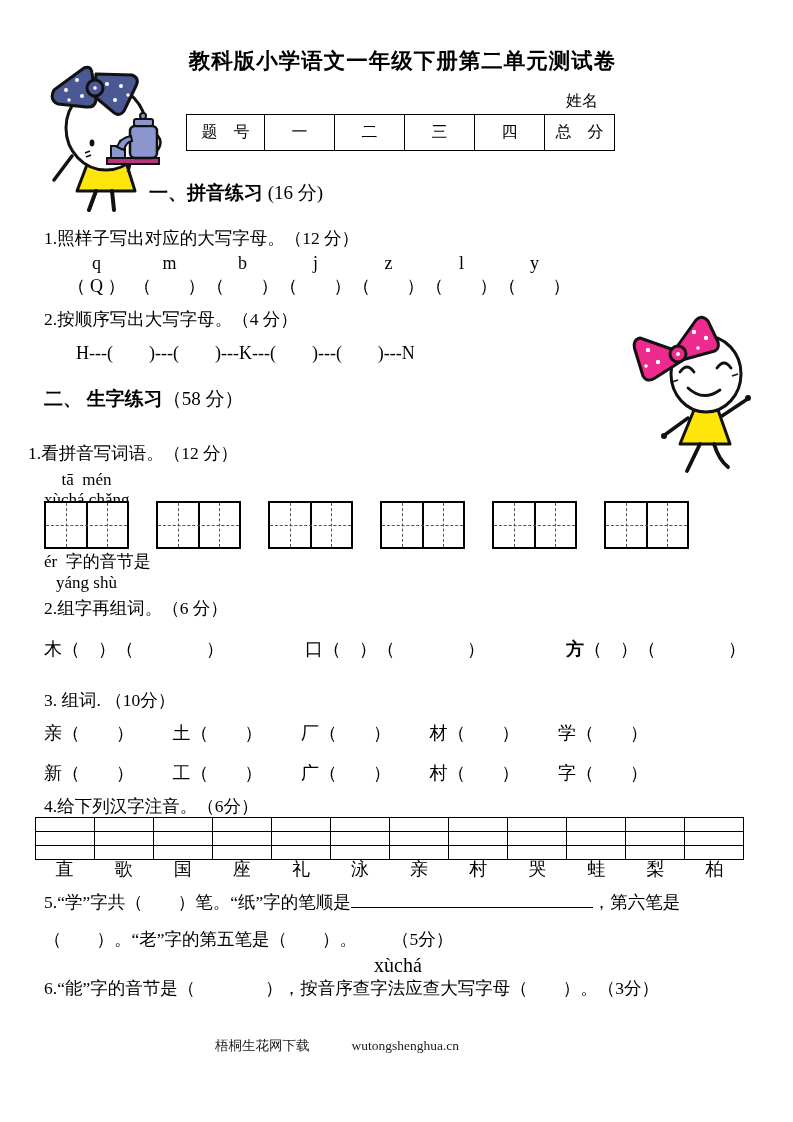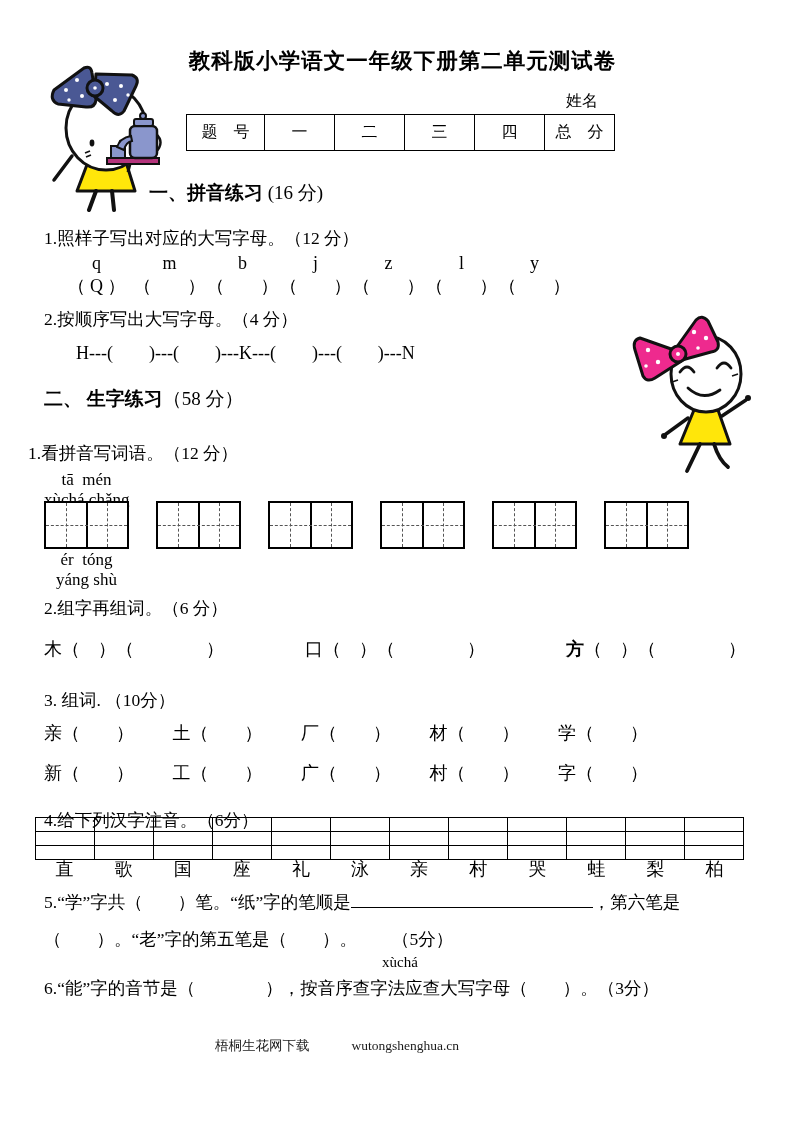--- a/index.html
+++ b/index.html
@@ -28,21 +28,21 @@
   .h2 { top:386px; left:44px;  font-size:19px; }
   .bold { font-weight:bold; }
 
   .q { font-size:17.5px; }
   .qt1 { top:226px; left:44px; }
   .qt2 { top:307px; left:44px; }
   .seq { top:341px; left:76px; font-size:18px; }
   .qt3 { top:429px; left:28px;margin-top:12px; }
   .qt4 { top:596px; left:44px; }
   .qt5 { top:688px; left:44px; }
-  .qt6 { top:794px; left:44px;margin-top:14px; }
+  .qt6 { top:794px; left:44px; }
 
   
   .letters-row { top:252px; left:60px; display:flex; }
   .lt-col { width:73px; text-align:center; }
   .lt-col .lt { font-size:18px; height:23px; line-height:23px; }
   .lt-col .pr { font-size:18px; height:23px; line-height:23px; white-space:pre; }
 
   
   .pin-row  { top:470px; left:44px; display:flex;flex-direction:column; }
   .grid-row { top:501px; left:44px; display:flex; }
@@ -70,21 +70,21 @@
   
   .zy-table { top:817px; left:35px; border-collapse:collapse; }
   .zy-table td { border:1.2px solid #000; width:59px; height:14px; padding:0; }
   .zy-chars { top:857px; left:35px; width:710px; display:flex; }
   .zy-chars span { width:59.1px; text-align:center; font-size:18px; }
 
   .q5l1 { top:889px; left:44px; }
   .q5l2 { top:927px; left:44px; }
   .blank-line { display:inline-block; width:242px; height:19px;
                 border-bottom:1.5px solid #000; vertical-align:baseline; }
-  .q6ruby { top:954px; left:60px; padding-left:322px; font-size:15px; }
+  .q6ruby { top:954px; left:52px; padding-left:322px; font-size:20px; }
   .q6l { top:976px; left:44px; }
 
   .footer { top:1037px; left:0; width:674px; text-align:center;
             font-size:13.5px; color:#1a1a1a; }
   .footer .gap { display:inline-block; width:42px; }
 
   .cartoon1 { top:60px; left:44px; }
   .cartoon2 { top:310px; left:624px; }
 </style>
 </head>
@@ -204,21 +204,21 @@
 
   <div class="abs h2"><span class="bold">二、 生字练习</span><span>（58 分）</span></div>
 
   <div class="abs q qt3">1.看拼音写词语。（12 分）</div>
 
   <div class="abs pin-row">
     <div class="pcol"><span class="pin">tā  mén</span></div>
     <div class="pcol"><span class="pin">xùchá chǎng</span></div>
     <div class="pcol"><span class="pin">zhǐ  huā</span></div>
     <div class="pcol"><span class="pin">fàng  xué</span></div>
-    <div class="pcol"><span class="pin">ér  tóng</span></div>
+    <div class="pcol"><span class="pin">ér  字的音节是</span></div>
     <div class="pcol"><span class="pin">yáng shù</span></div>
   </div>
 
   <div class="abs grid-row">
     <div class="pcol"><div class="tzg"><div class="cell"><i class="vd"></i></div><div class="cell c2"><i class="vd"></i></div><i class="hd"></i></div></div>
     <div class="pcol"><div class="tzg"><div class="cell"><i class="vd"></i></div><div class="cell c2"><i class="vd"></i></div><i class="hd"></i></div></div>
     <div class="pcol"><div class="tzg"><div class="cell"><i class="vd"></i></div><div class="cell c2"><i class="vd"></i></div><i class="hd"></i></div></div>
     <div class="pcol"><div class="tzg"><div class="cell"><i class="vd"></i></div><div class="cell c2"><i class="vd"></i></div><i class="hd"></i></div></div>
     <div class="pcol"><div class="tzg"><div class="cell"><i class="vd"></i></div><div class="cell c2"><i class="vd"></i></div><i class="hd"></i></div></div>
     <div class="pcol"><div class="tzg"><div class="cell"><i class="vd"></i></div><div class="cell c2"><i class="vd"></i></div><i class="hd"></i></div></div>

